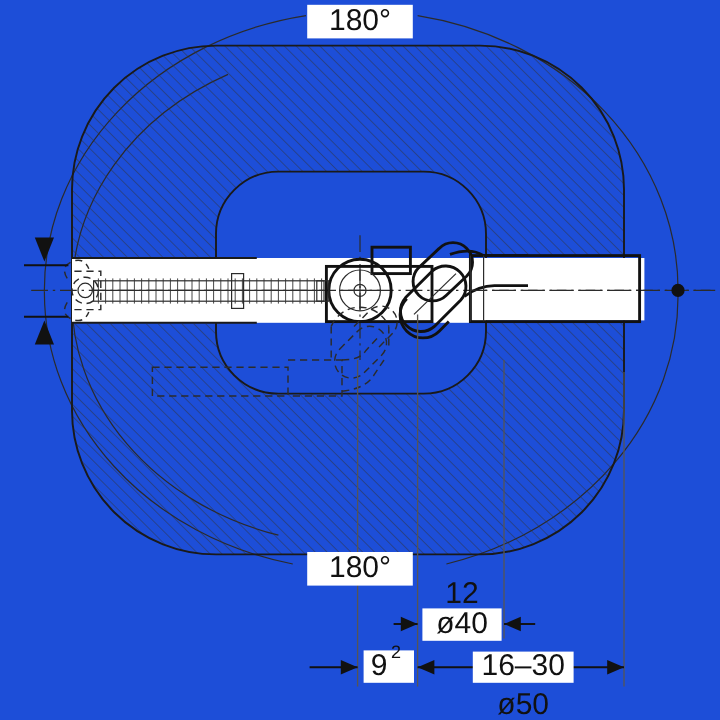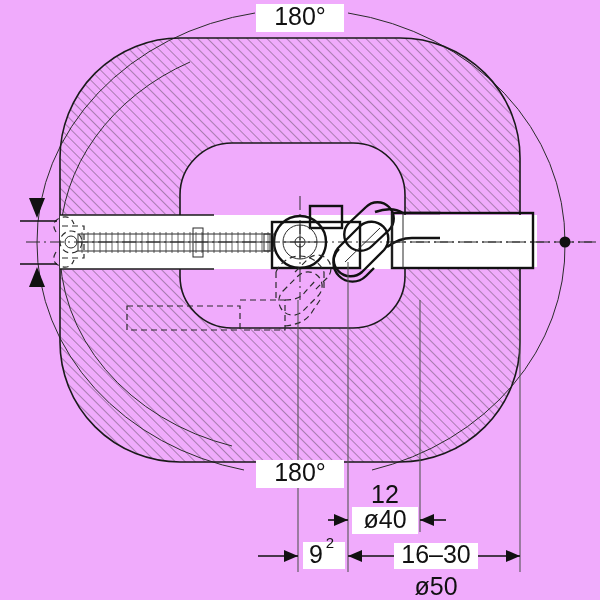--- a/index.html
+++ b/index.html
@@ -7,21 +7,21 @@
     padding: 0;
     background: #ffffff;
   }
   body {
     font-family: "Liberation Sans", sans-serif;
   }
   #drawing-root {
     position: relative;
     width: 600px;
     height: 600px;
-    background: #f0abfc;
+    background: #1d4ed8;
     overflow: hidden;
   }
   svg#technical-drawing {
     display: block;
     width: 600px;
     height: 600px;
   }
   .dim-text {
     font-family: "Liberation Sans", sans-serif;
     font-size: 25px;

